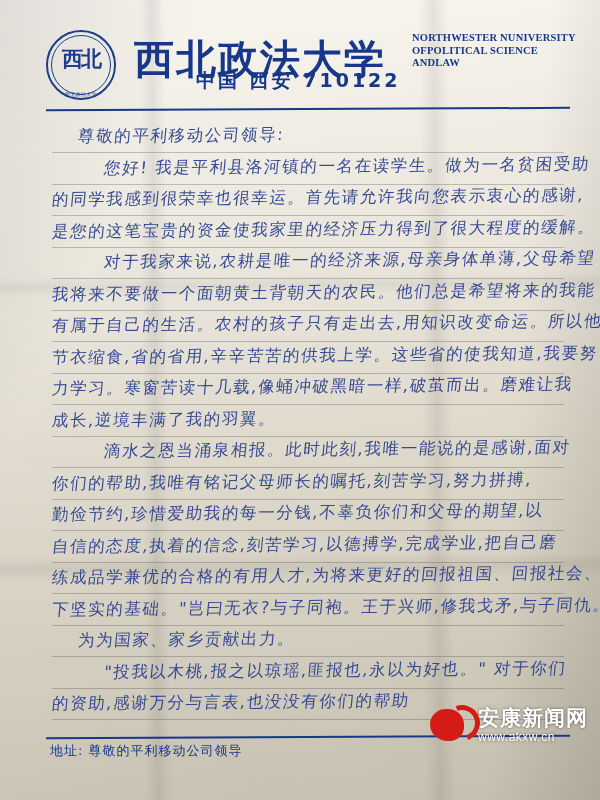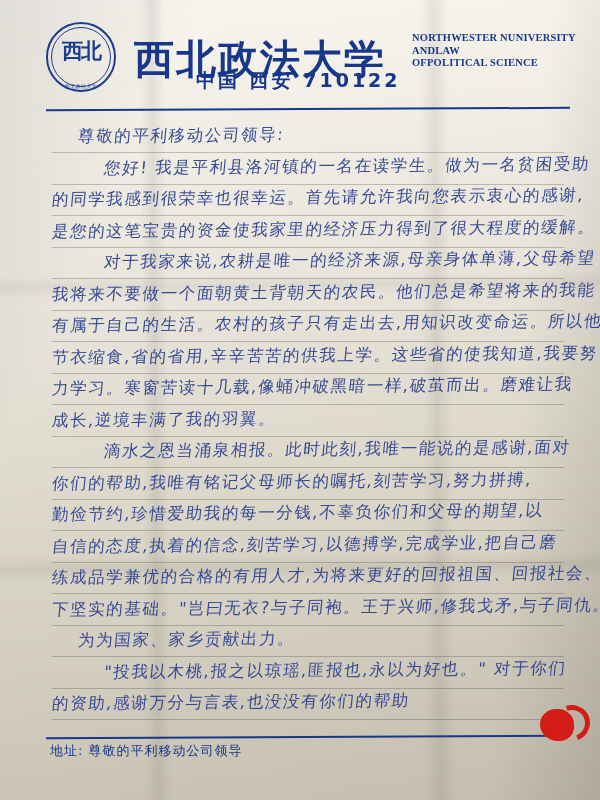--- a/index.html
+++ b/index.html
@@ -50,21 +50,21 @@
   #letterhead {
     position: absolute;
     left: 46px;
     top: 20px;
     width: 530px;
     height: 84px;
   }
   #logo {
     position: absolute;
     left: 0;
-    top: 2px;
+    top: 10px;
     width: 74px;
     height: 74px;
   }
   #logo .ring {
     position: absolute;
     left: 0; top: 0;
     width: 70px; height: 70px;
     border: 2px solid #1c3c8c;
     border-radius: 50%;
     box-sizing: border-box;
@@ -267,22 +267,22 @@
   <div id="letterhead">
     <div id="logo">
       <div class="ring"></div>
       <div class="ring2"></div>
       <div class="mark">西北</div>
       <div class="ringtext">西北政法大学</div>
     </div>
     <div id="uni-cn">西北政法大学</div>
     <div id="uni-en">
       <div>NORTHWESTER NUNIVERSITY</div>
+      <div>OFPOLITICAL SCIENCE</div>
       <div>ANDLAW</div>
-      <div>OFPOLITICAL SCIENCE</div>
     </div>
     <div id="addr-line">中国  西安  710122</div>
   </div>
   <div id="rule"></div>
 
   <div id="body-text">
       <div class="hline" style="top: 4px;"></div>
       <div class="hw indent1" style="top: 8px;">尊敬的平利移动公司领导:</div>
       <div class="hline" style="top: 35.5px;"></div>
       <div class="hw indent2" style="top: 39.5px;">您好! 我是平利县洛河镇的一名在读学生。做为一名贫困受助</div>
@@ -323,14 +323,18 @@
     </div>
 
   <div id="footer-rule"></div>
   <div id="footer-addr">地址: 尊敬的平利移动公司领导</div>
 
   <div id="watermark">
     <div id="wm-logo">
       <div class="dot"></div>
       <div class="swash"></div>
     </div>
+    <div id="wm-text">
+      <div id="wm-title">安康新闻网</div>
+      <div id="wm-url">www.akxw.cn</div>
+    </div>
   </div>
 </div>
 
 </body></html>

